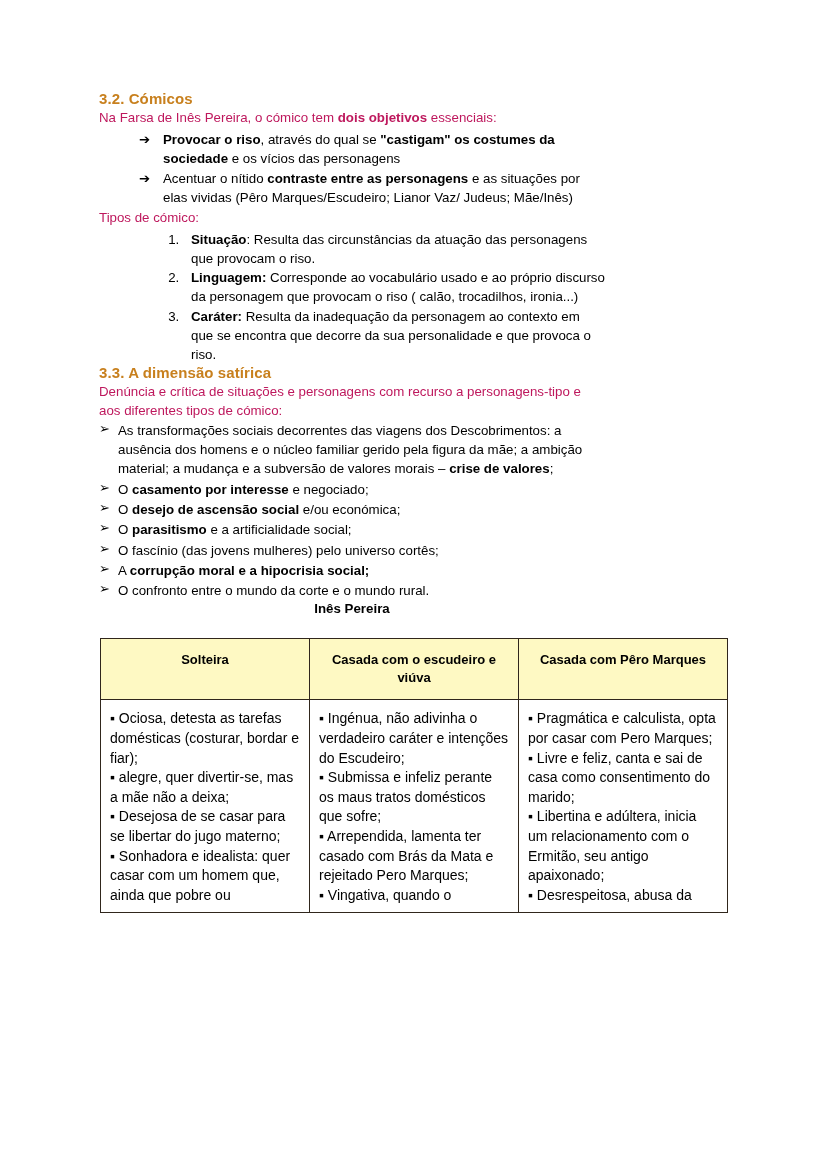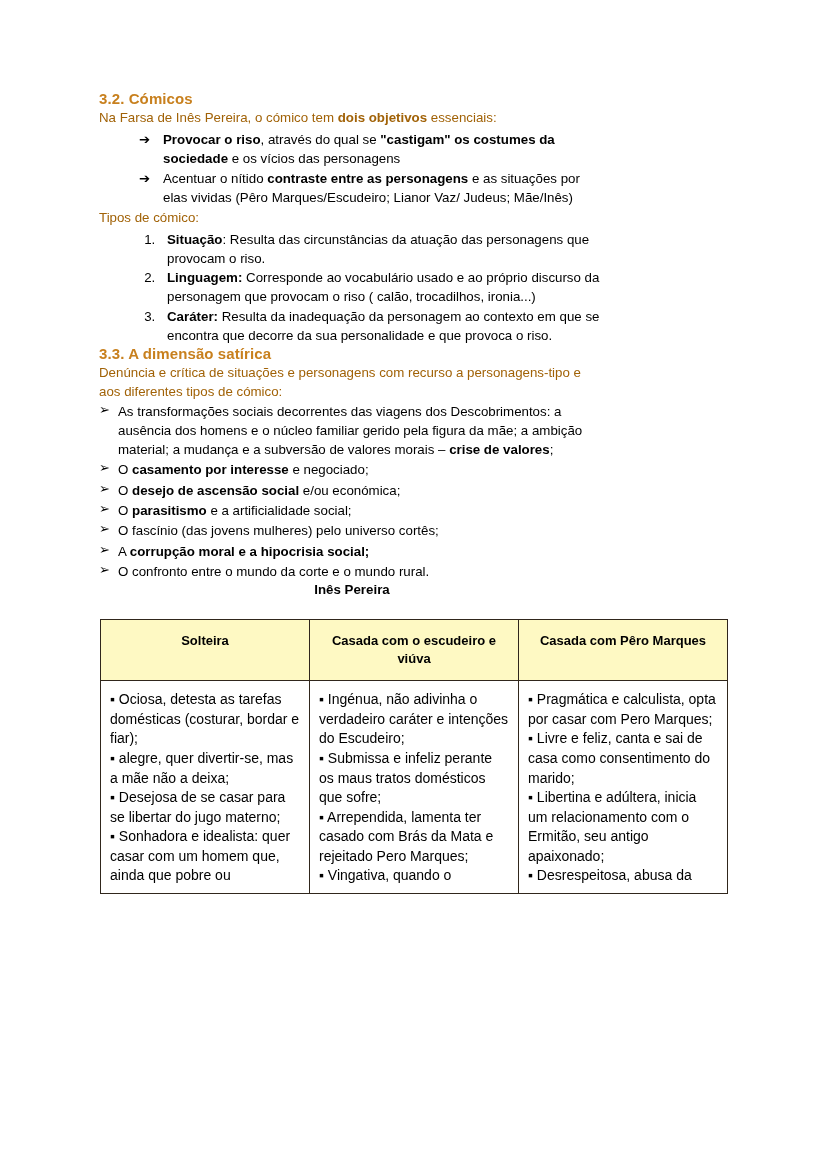--- a/index.html
+++ b/index.html
@@ -30,21 +30,21 @@
     color: #c8801e;
     margin: 0;
     line-height: 1.25;
     letter-spacing: 0.1px;
   }
 
   p.para {
     font-size: 13.3px;
     line-height: 1.42;
     margin: 0;
-    color: #a16207;
+    color: #be185d;
   }
   .mt-18 { margin-top: 18px; }
   .mt-20 { margin-top: 20px; }
   .mt-24 { margin-top: 24px; }
   .mt-30 { margin-top: 30px; }
   .mt-38 { margin-top: 38px; }
   .mt-46 { margin-top: 46px; }
 
   
   ul.arrow-list {
@@ -70,20 +70,21 @@
   
   ol.num-list {
     margin: 2px 0 0 0;
     padding: 0 0 0 60px;
     font-size: 13.3px;
     line-height: 1.45;
   }
   ol.num-list > li {
     padding-left: 8px;
     margin-bottom: 0px;
+    margin-left: 24px;
   }
 
   
   ul.head-list {
     list-style: none;
     margin: 0;
     padding: 0;
   }
   ul.head-list > li {
     position: relative;

